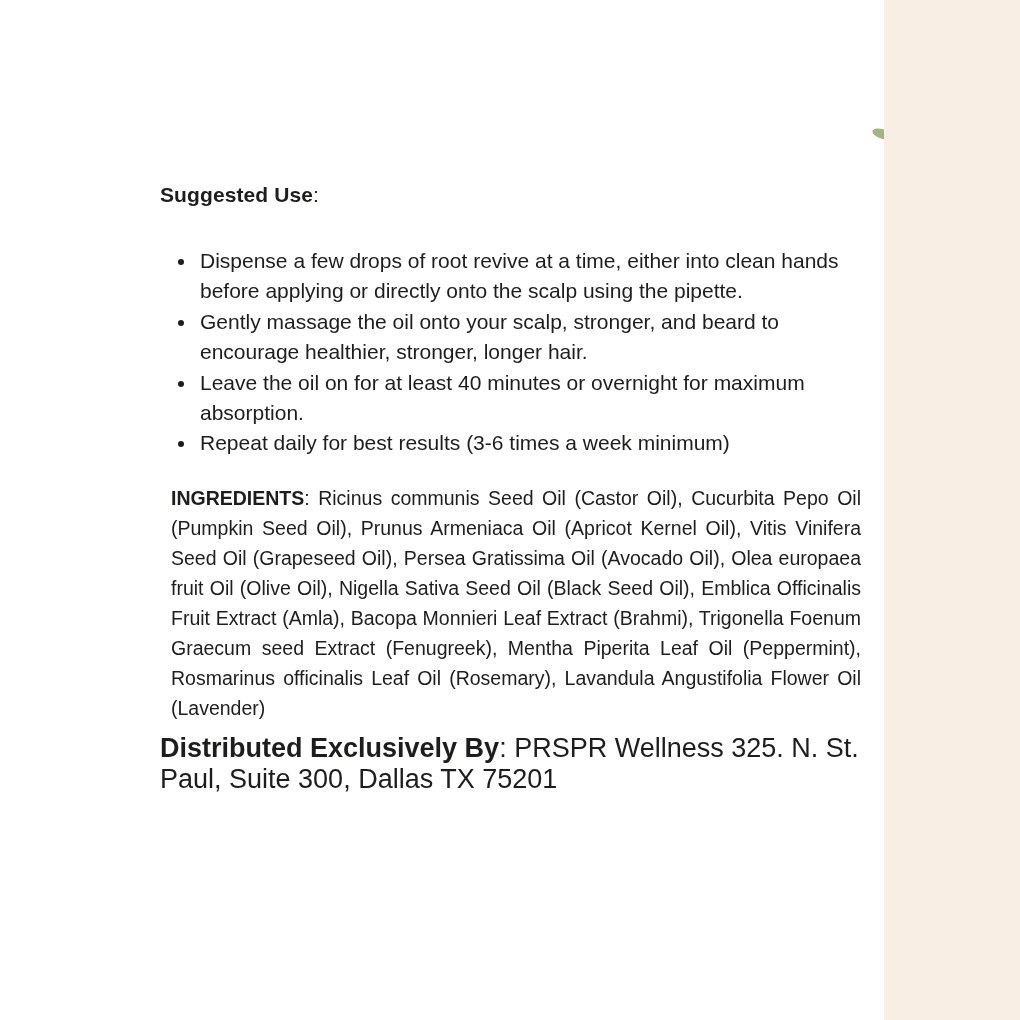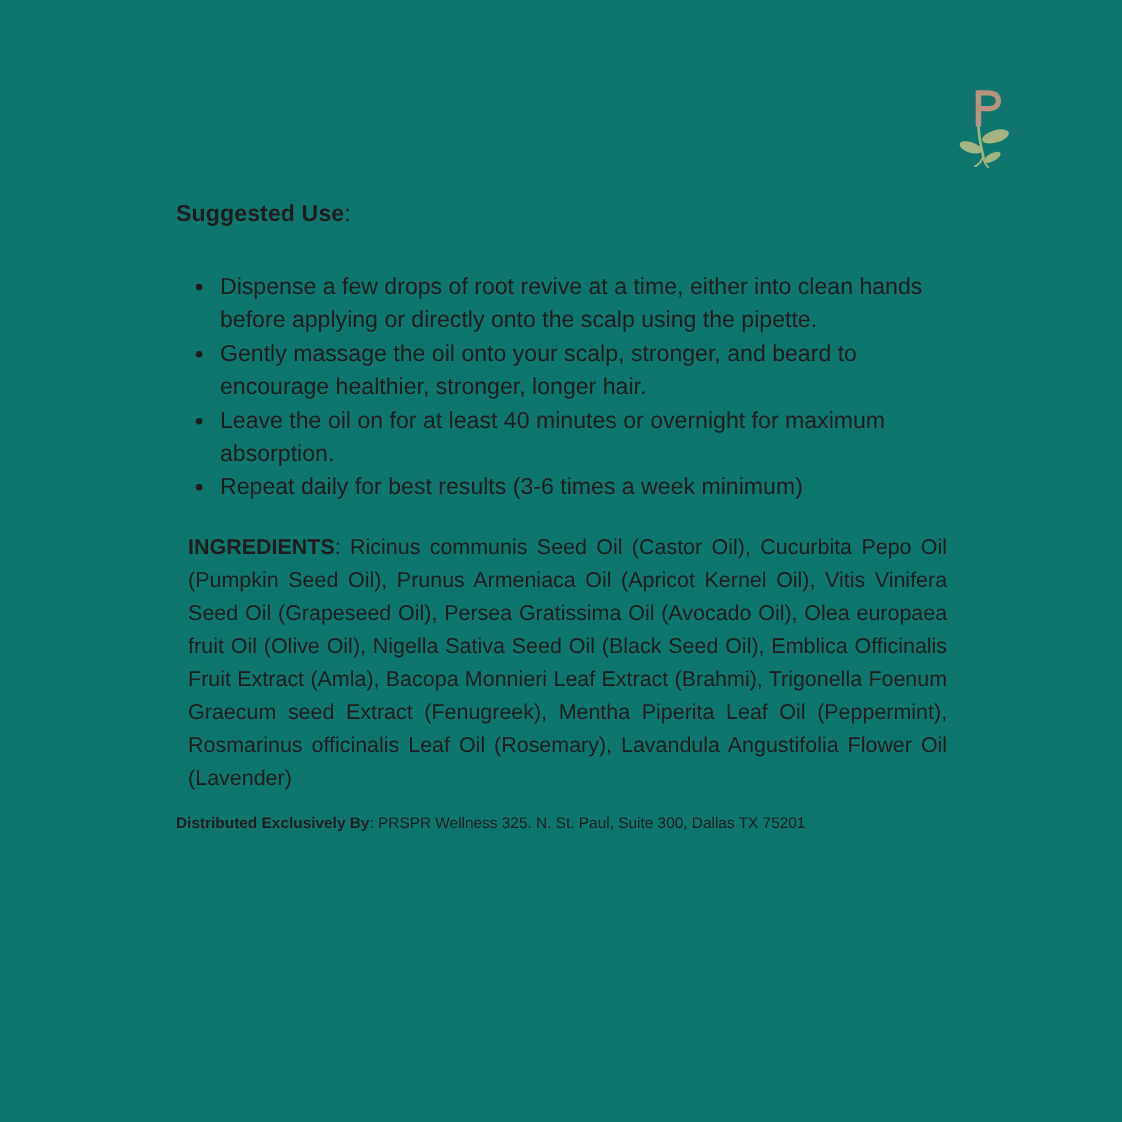--- a/index.html
+++ b/index.html
@@ -8,24 +8,24 @@
   }
   body {
     width: 1020px;
     height: 1020px;
     background: #f8eee3;
     font-family: "Liberation Sans", sans-serif;
     color: #1d1d1b;
   }
   .page {
     position: relative;
-    width: 1020px;
+    width: 884px;
     height: 1020px;
     overflow: hidden;
-    background: #0f766e;
+    background: #ffffff;
   }
   .logo {
     position: absolute;
     left: 872px;
     top: 80px;
     width: 50px;
     height: 74px;
   }
   .logo svg { display: block; width: 100%; height: 100%; }
   .content {
@@ -51,21 +51,21 @@
     padding-left: 3px;
   }
   p.ingredients {
     margin: 24px 0 0 11px;
     font-size: 19.5px;
     line-height: 30px;
     text-align: justify;
   }
   p.distributed {
     margin: 10px 0 0 0;
-    font-size: 14px;
+    font-size: 27px;
     line-height: 31px;
   }
 </style>
 </head>
 <body>
 
 <div class="page">
 
   <div class="logo">
     <svg viewBox="0 0 48 74" xmlns="http://www.w3.org/2000/svg">

